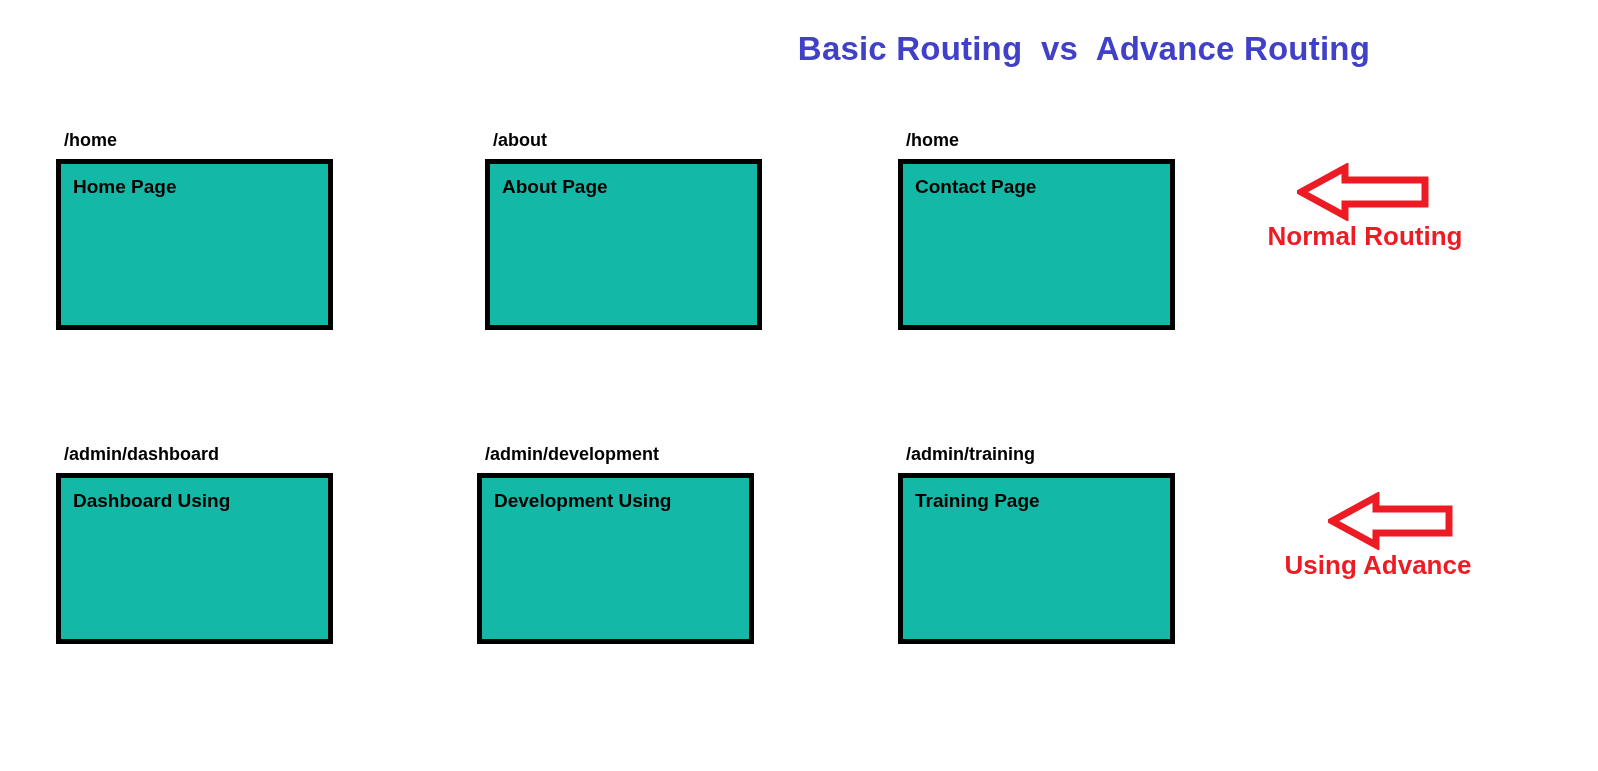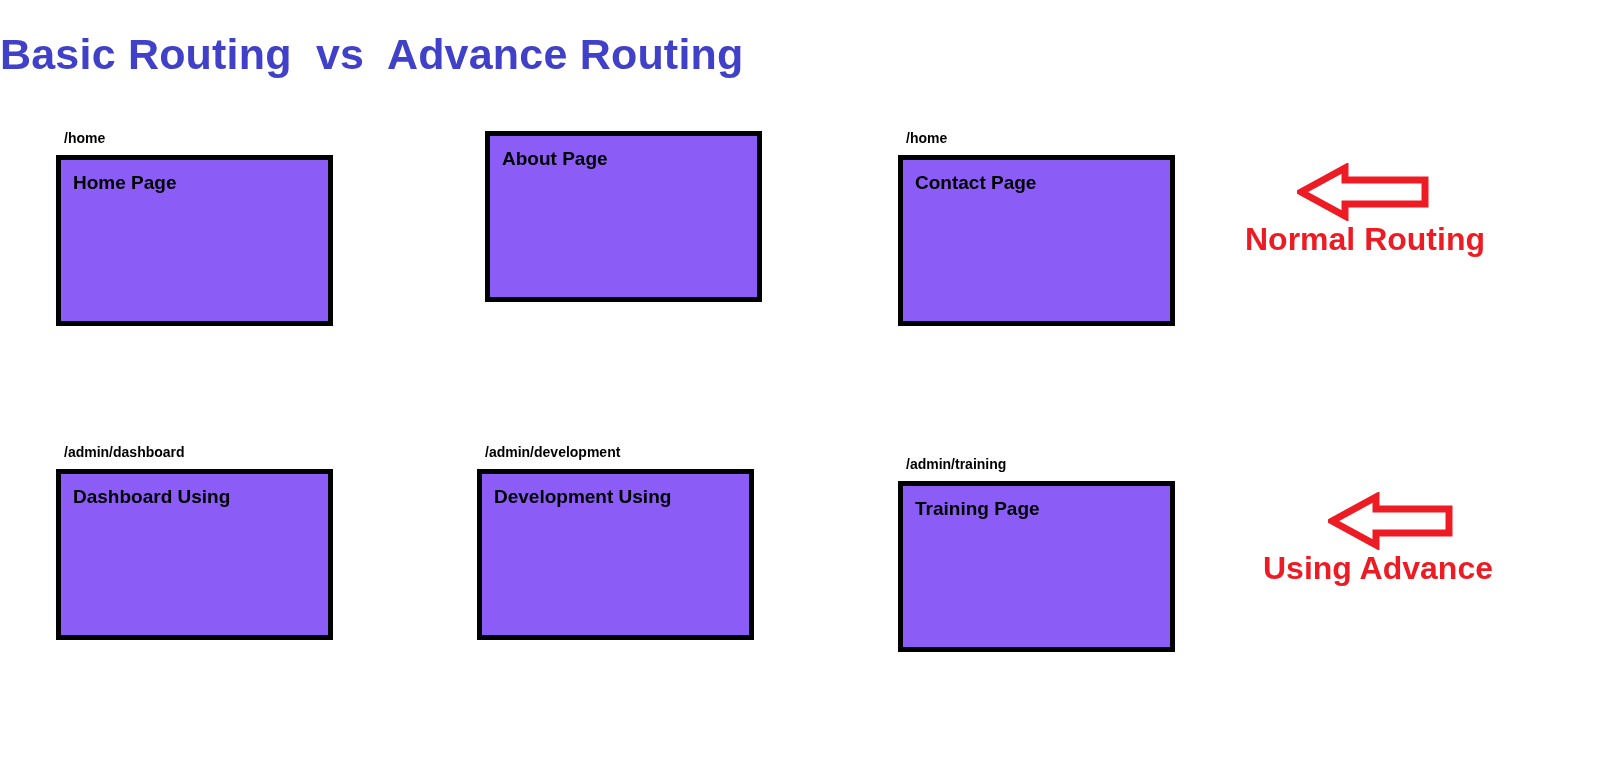--- a/index.html
+++ b/index.html
@@ -20,46 +20,46 @@
     width: 1598px;
     height: 771px;
   }
 
   
   #diagram-title {
     position: absolute;
     left: 0;
     top: 30px;
     width: 1370px;
-    text-align: left;
-    font-size: 43px;
+    text-align: right;
+    font-size: 33px;
     font-weight: bold;
     color: #4040c8;
     letter-spacing: 0.2px;
     white-space: pre;
   }
 
   
   .route-card {
     position: absolute;
   }
   .route-path {
-    font-size: 14px;
+    font-size: 18px;
     font-weight: bold;
     color: #000000;
     line-height: 1;
     margin-bottom: 10px;
     padding-left: 8px;
     white-space: pre;
   }
   .route-box {
     width: 277px;
     height: 171px;
     border: 5px solid #000000;
-    background: #8b5cf6;
+    background: #14b8a6;
     box-sizing: border-box;
     position: relative;
   }
   .route-box-label {
     position: absolute;
     left: 12px;
     top: 13px;
     font-size: 19px;
     font-weight: bold;
     color: #000000;
@@ -67,33 +67,33 @@
     white-space: pre;
   }
 
   
   #card-home          { left: 56px;  top: 131px; }
   #card-about         { left: 485px; top: 131px; }
   #card-contact       { left: 898px; top: 131px; }
   
   #card-dashboard     { left: 56px;  top: 445px; }
   #card-development   { left: 477px; top: 445px; }
-  #card-training      { left: 898px; top: 445px; margin-top: 12px; }
+  #card-training      { left: 898px; top: 445px; }
 
   
   .annotation {
     position: absolute;
     text-align: center;
   }
   .annotation-arrow {
     display: block;
   }
   .annotation-label {
     display: block;
-    font-size: 32px;
+    font-size: 26px;
     font-weight: bold;
     color: #ed1c24;
     line-height: 1.05;
     white-space: pre;
     margin-top: 2px;
   }
 
   #annotation-normal-routing { left: 1215px; top: 163px; width: 300px; }
   #annotation-using-router   { left: 1228px; top: 492px; width: 300px; }
 
@@ -108,20 +108,21 @@
   <div id="diagram-title">Basic Routing  vs  Advance Routing</div>
 
   <div class="route-card" id="card-home">
     <div class="route-path">/home</div>
     <div class="route-box">
       <div class="route-box-label">Home Page</div>
     </div>
   </div>
 
   <div class="route-card" id="card-about">
+    <div class="route-path">/about</div>
     <div class="route-box">
       <div class="route-box-label">About Page</div>
     </div>
   </div>
 
   <div class="route-card" id="card-contact">
     <div class="route-path">/home</div>
     <div class="route-box">
       <div class="route-box-label">Contact Page</div>
     </div>

